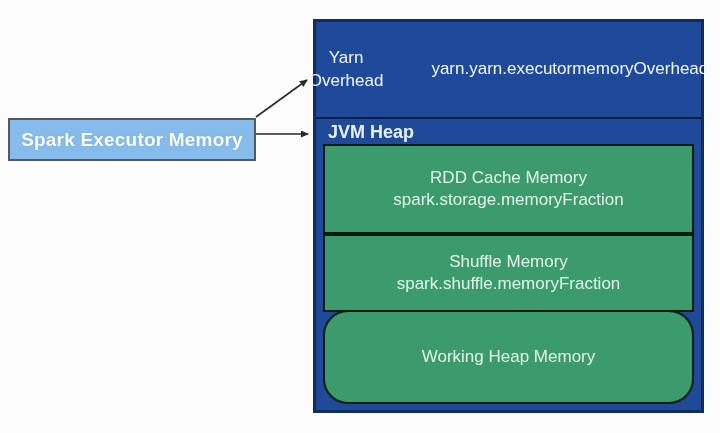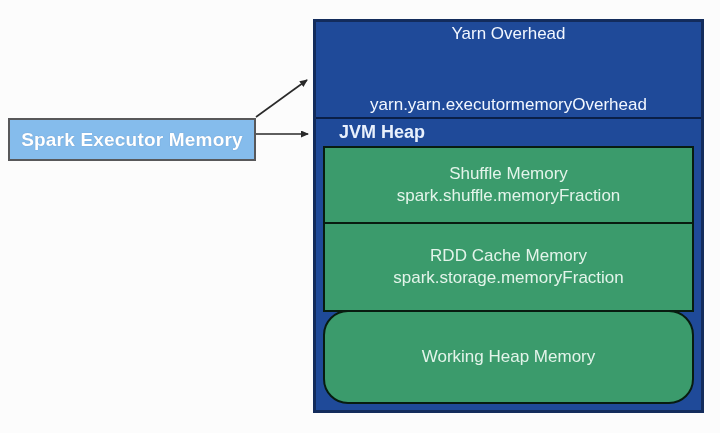--- a/index.html
+++ b/index.html
@@ -54,33 +54,33 @@
     width:391px; height:394px;
     box-sizing:border-box;
     background:var(--dark-blue);
     border:3px solid var(--dark-blue-border);
     display:flex; flex-direction:column;
   }
   .yarn-section{
     height:95px;
     flex:0 0 auto;
     border-bottom:2px solid var(--separator);
-    display:flex; flex-direction:column;
+    display:flex; 
     align-items:center; justify-content:center;
     color:var(--text-white);
     font-size:17px;
     line-height:1.3;
     text-align:center;
     gap:48px;
   }
   .jvm-label-row{
     height:27px;
     flex:0 0 auto;
     display:flex; align-items:center;
-    padding-left:23px;
+    padding-left:12px;
     color:#e8f0fc;
     font-size:18px;
     font-weight:bold;
   }
   .green-stack{
     margin:0 7px;
     flex:0 0 auto;
     display:flex; flex-direction:column;
   }
   .green-section{
@@ -120,28 +120,28 @@
       <div>Yarn Overhead</div>
       <div>yarn.yarn.executormemoryOverhead</div>
     </div>
 
     <div class="jvm-label-row">
       <span>JVM Heap</span>
     </div>
 
     <div class="green-stack">
 
+      <div class="green-section rdd">
+        <div>RDD Cache Memory</div>
+        <div>spark.storage.memoryFraction</div>
+      </div>
+
       <div class="green-section shuffle">
         <div>Shuffle Memory</div>
         <div>spark.shuffle.memoryFraction</div>
-      </div>
-
-      <div class="green-section rdd">
-        <div>RDD Cache Memory</div>
-        <div>spark.storage.memoryFraction</div>
       </div>
 
       <div class="green-section working">
         <div>Working Heap Memory</div>
       </div>
 
     </div>
   </div>
 
   <svg class="arrows" viewBox="0 0 720 433" xmlns="http://www.w3.org/2000/svg" aria-hidden="true">

